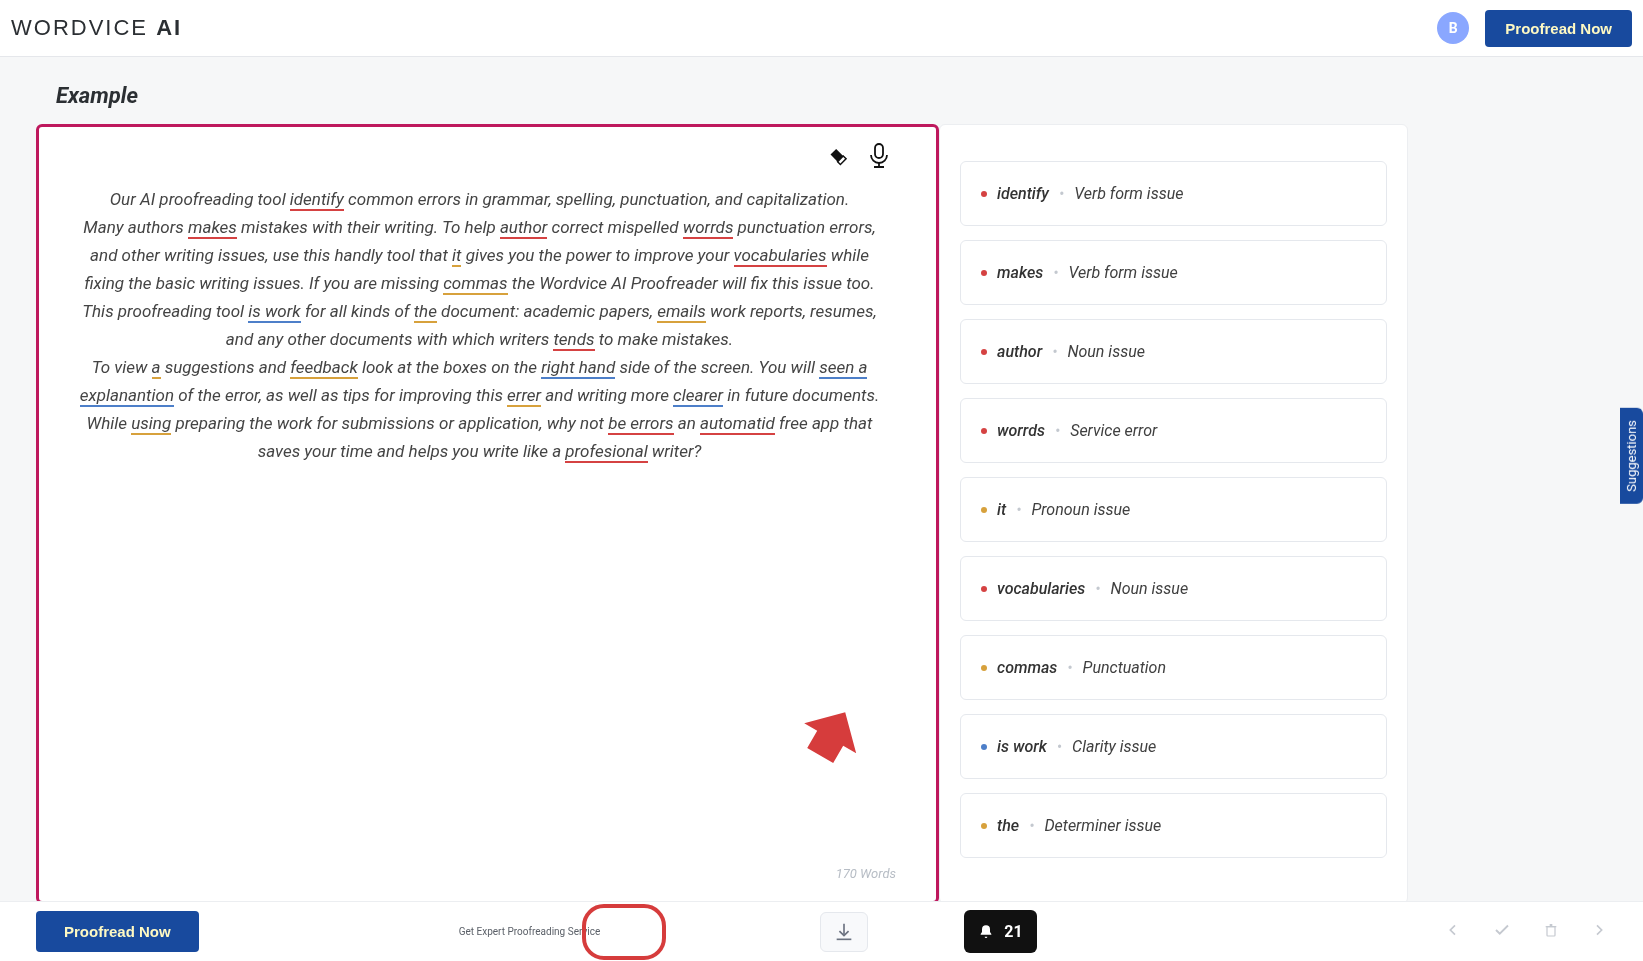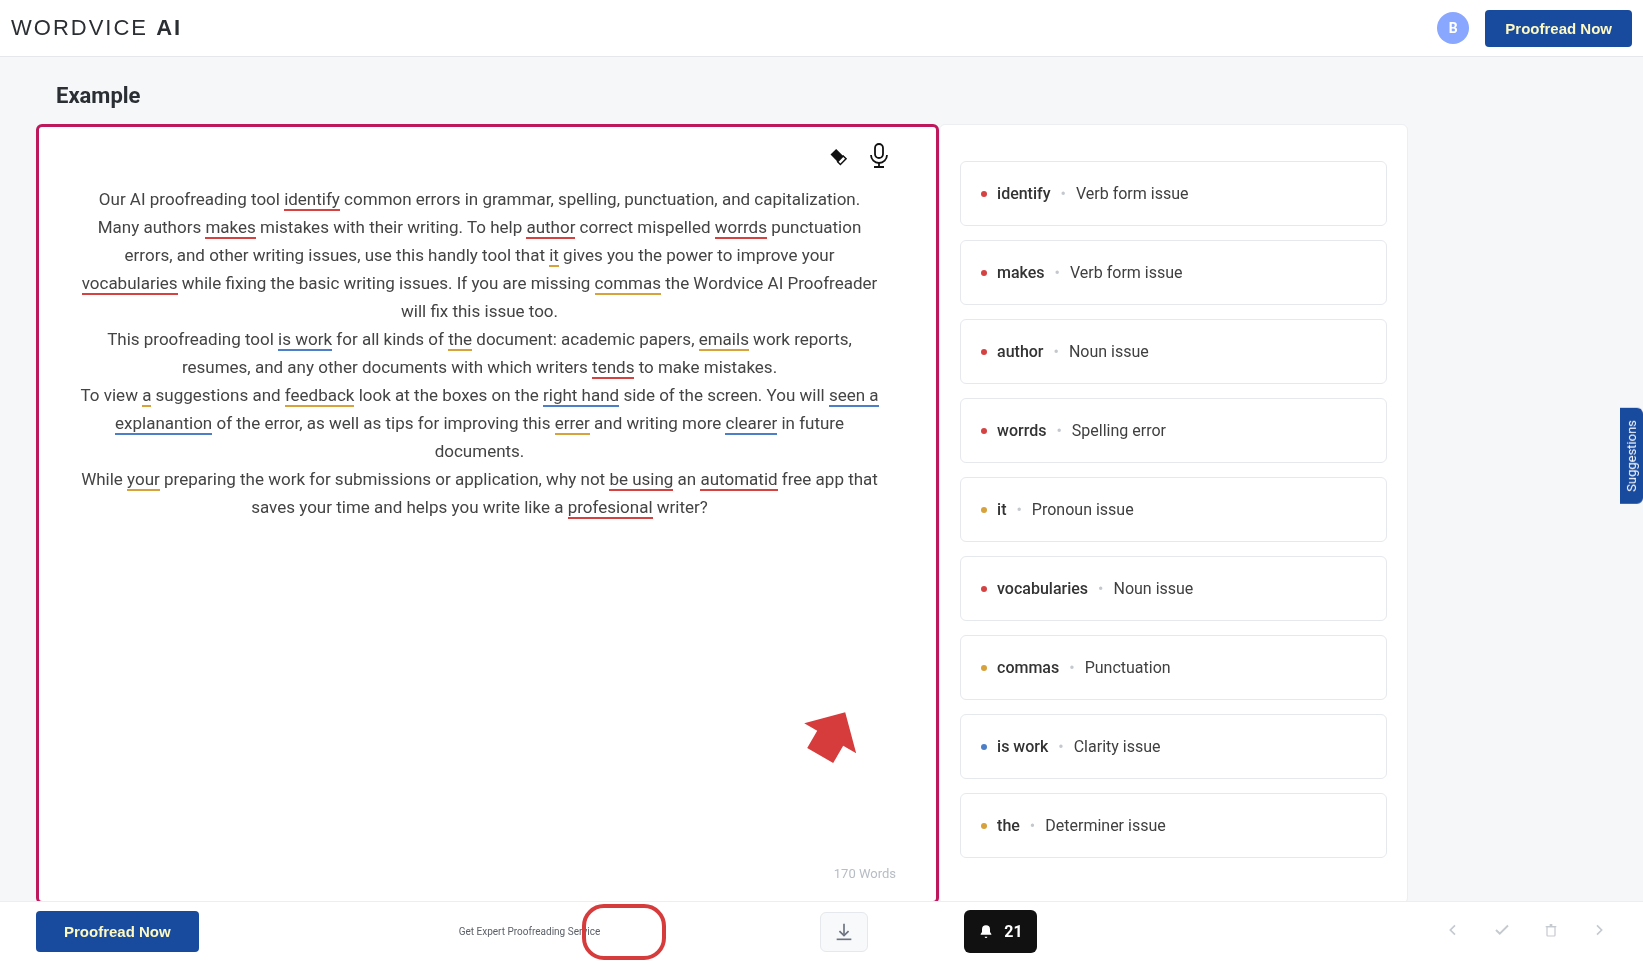--- a/index.html
+++ b/index.html
@@ -3,21 +3,21 @@
 <meta charset="utf-8">
 <style>
   * { box-sizing: border-box; margin: 0; padding: 0; }
   body { font-family: -apple-system, BlinkMacSystemFont, "Segoe UI", Roboto, Arial, sans-serif; background: #f6f7f8; color: #222; width: 1643px; height: 961px; overflow: hidden; position: relative; }
   .topbar { background: #fff; height: 57px; border-bottom: 1px solid #e5e7eb; display: flex; align-items: center; padding: 0 11px; justify-content: space-between; }
   .logo { font-family: Arial, sans-serif; font-size: 22px; letter-spacing: 2px; color: #2b2f33; font-weight: 400; }
   .logo i { font-style: normal; font-weight: 700; }
   .top-right { display: flex; align-items: center; gap: 16px; }
   .avatar { width: 32px; height: 32px; border-radius: 50%; background: #8aa7ff; color: #fff; display: flex; align-items: center; justify-content: center; font-size: 14px; font-weight: 700; }
   .btn-primary { background: #184a9e; color: #fef9c3; font-weight: 700; border: none; border-radius: 4px; padding: 10px 20px; font-size: 15px; cursor: pointer; }
-  .page-wrap { padding: 26px 52px 0 36px; }
+  .page-wrap { padding: 26px 52px 0 36px; font-style: italic; }
   .page-title { font-size: 22px; font-weight: 700; color: #2b2f33; margin: 0 0 16px 20px; }
   .workspace { display: flex; gap: 0; background: transparent; }
   .editor-panel { background: #fff; width: 932px; height: 780px; border: 3px solid #be185d; border-radius: 6px; position: relative; padding: 24px 56px 64px 40px; overflow: hidden; text-align: center; }
   .editor-tools { position: absolute; top: 16px; right: 44px; display: flex; gap: 14px; }
   .tool-icon { width: 26px; height: 26px; display: flex; align-items: center; justify-content: center; cursor: pointer; }
   .editor-text { margin-top: 34px; font-size: 17px; line-height: 28px; color: #444; }
   .u-red { border-bottom: 2px solid #d54242; }
   .u-org { border-bottom: 2px solid #d7a13c; }
   .u-blue { border-bottom: 2px solid #4d7fc9; }
   .word-count { position: absolute; right: 40px; bottom: 20px; font-size: 13px; color: #b7bdc5; }
@@ -76,21 +76,21 @@
               <line x1="11" y1="20" x2="11" y2="24"></line>
               <line x1="6" y1="24" x2="16" y2="24"></line>
             </svg>
         </span>
       </div>
       <div class="editor-text" id="editor-text">
           <div>Our AI proofreading tool <span class="u-red">identify</span> common errors in grammar, spelling, punctuation, and capitalization.</div>
           <div>Many authors <span class="u-red">makes</span> mistakes with their writing. To help <span class="u-red">author</span> correct mispelled <span class="u-red">worrds</span> punctuation errors, and other writing issues, use this handly tool that <span class="u-org">it</span> gives you the power to improve your <span class="u-red">vocabularies</span> while fixing the basic writing issues. If you are missing <span class="u-org">commas</span> the Wordvice AI Proofreader will fix this issue too.</div>
           <div>This proofreading tool <span class="u-blue">is work</span> for all kinds of <span class="u-org">the</span> document: academic papers, <span class="u-org">emails</span> work reports, resumes, and any other documents with which writers <span class="u-red">tends</span> to make mistakes.</div>
           <div>To view <span class="u-org">a</span> suggestions and <span class="u-org">feedback</span> look at the boxes on the <span class="u-blue">right hand</span> side of the screen. You will <span class="u-blue">seen a explanantion</span> of the error, as well as tips for improving this <span class="u-org">errer</span> and writing more <span class="u-blue">clearer</span> in future documents.</div>
-          <div>While <span class="u-org">your</span> preparing the work for submissions or application, why not <span class="u-red">be using</span> an <span class="u-red">automatid</span> free app that saves your time and helps you write like a <span class="u-red">profesional</span> writer?</div>
+          <div>While <span class="u-org">using</span> preparing the work for submissions or application, why not <span class="u-red">be errors</span> an <span class="u-red">automatid</span> free app that saves your time and helps you write like a <span class="u-red">profesional</span> writer?</div>
         </div>
       <div class="word-count">170 Words</div>
     </div>
 
     <div class="side-panel" id="side-panel">
         <div class="sugg-card">
           <span class="bullet red"></span>
           <span class="sugg-word">identify</span>
           <span class="sugg-sep">•</span>
           <span class="sugg-type">Verb form issue</span>
@@ -104,21 +104,21 @@
         <div class="sugg-card">
           <span class="bullet red"></span>
           <span class="sugg-word">author</span>
           <span class="sugg-sep">•</span>
           <span class="sugg-type">Noun issue</span>
         </div>
         <div class="sugg-card">
           <span class="bullet red"></span>
           <span class="sugg-word">worrds</span>
           <span class="sugg-sep">•</span>
-          <span class="sugg-type">Spelling error</span>
+          <span class="sugg-type">Service error</span>
         </div>
         <div class="sugg-card">
           <span class="bullet org"></span>
           <span class="sugg-word">it</span>
           <span class="sugg-sep">•</span>
           <span class="sugg-type">Pronoun issue</span>
         </div>
         <div class="sugg-card">
           <span class="bullet red"></span>
           <span class="sugg-word">vocabularies</span>

